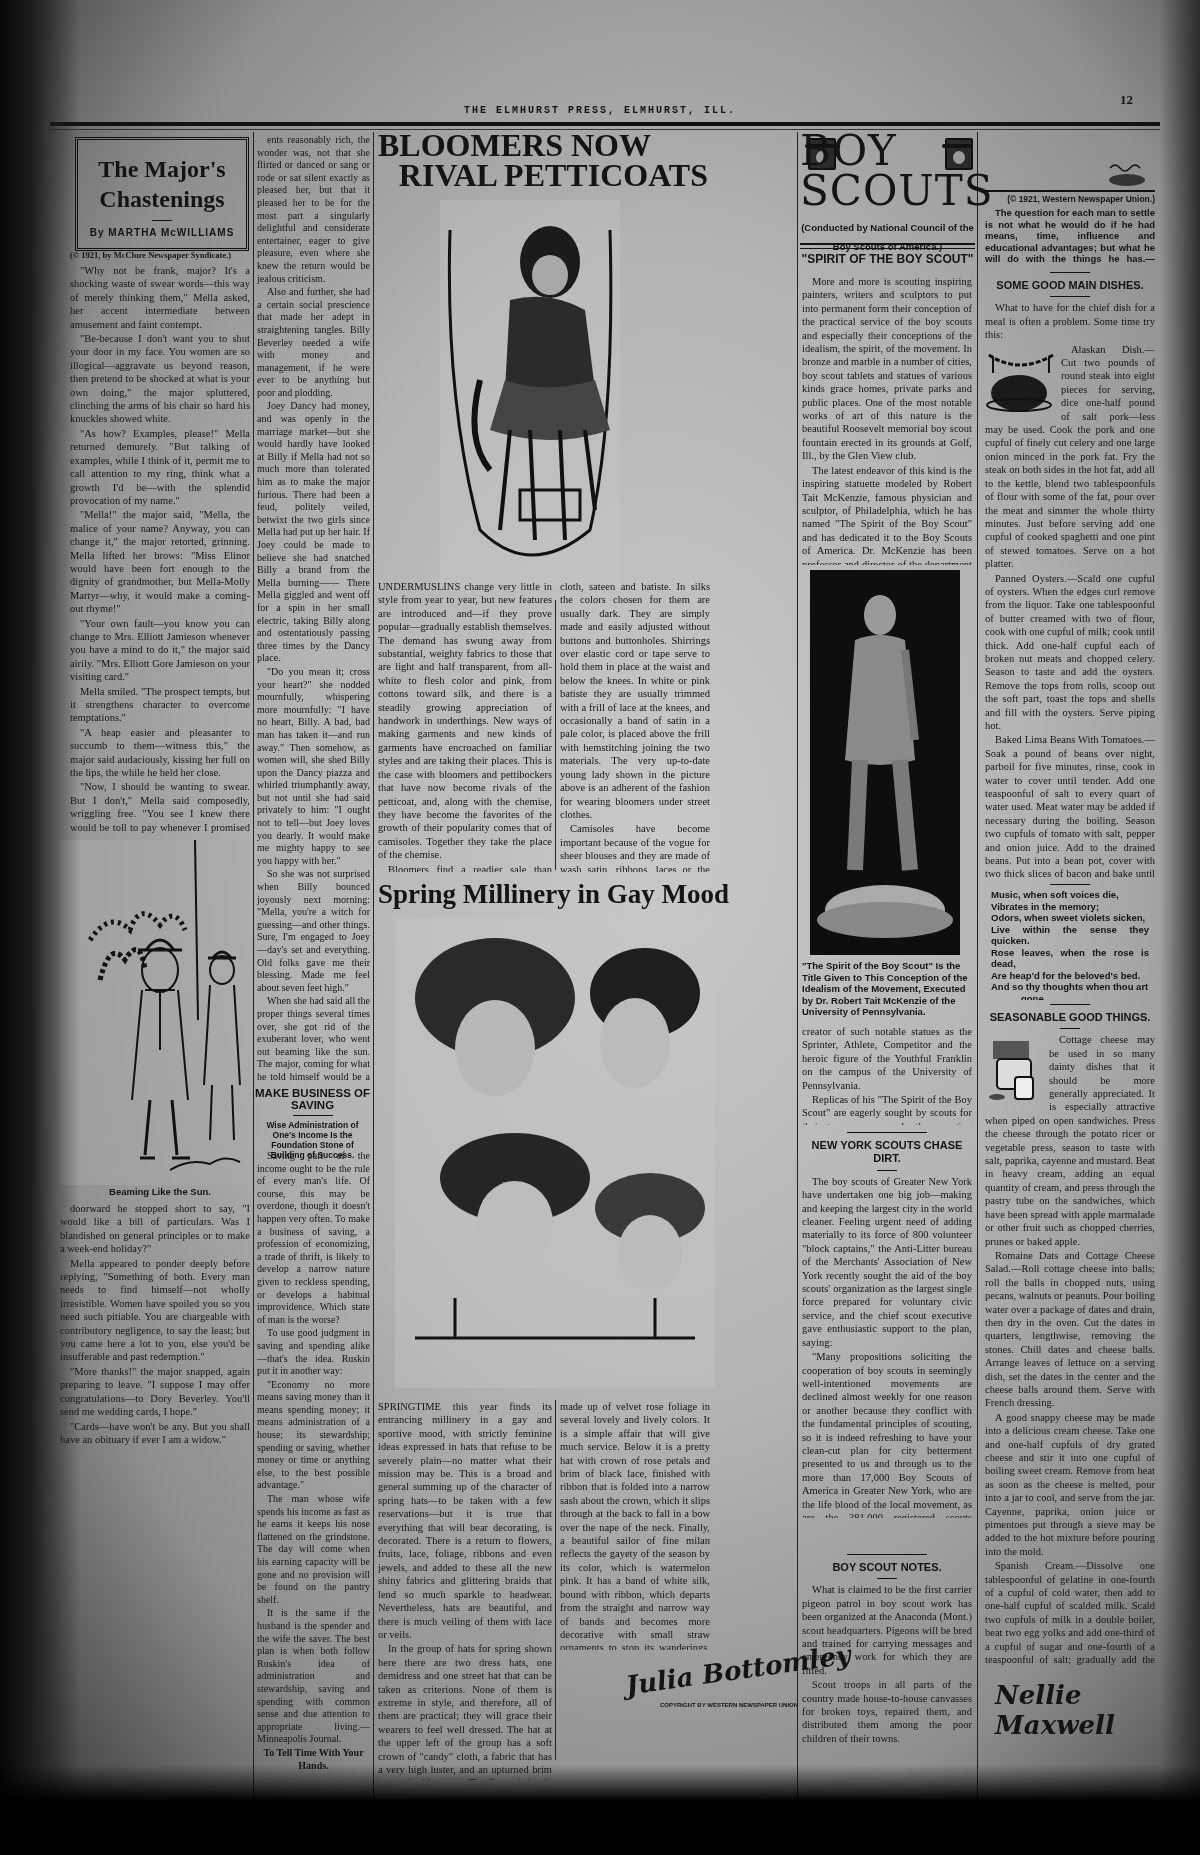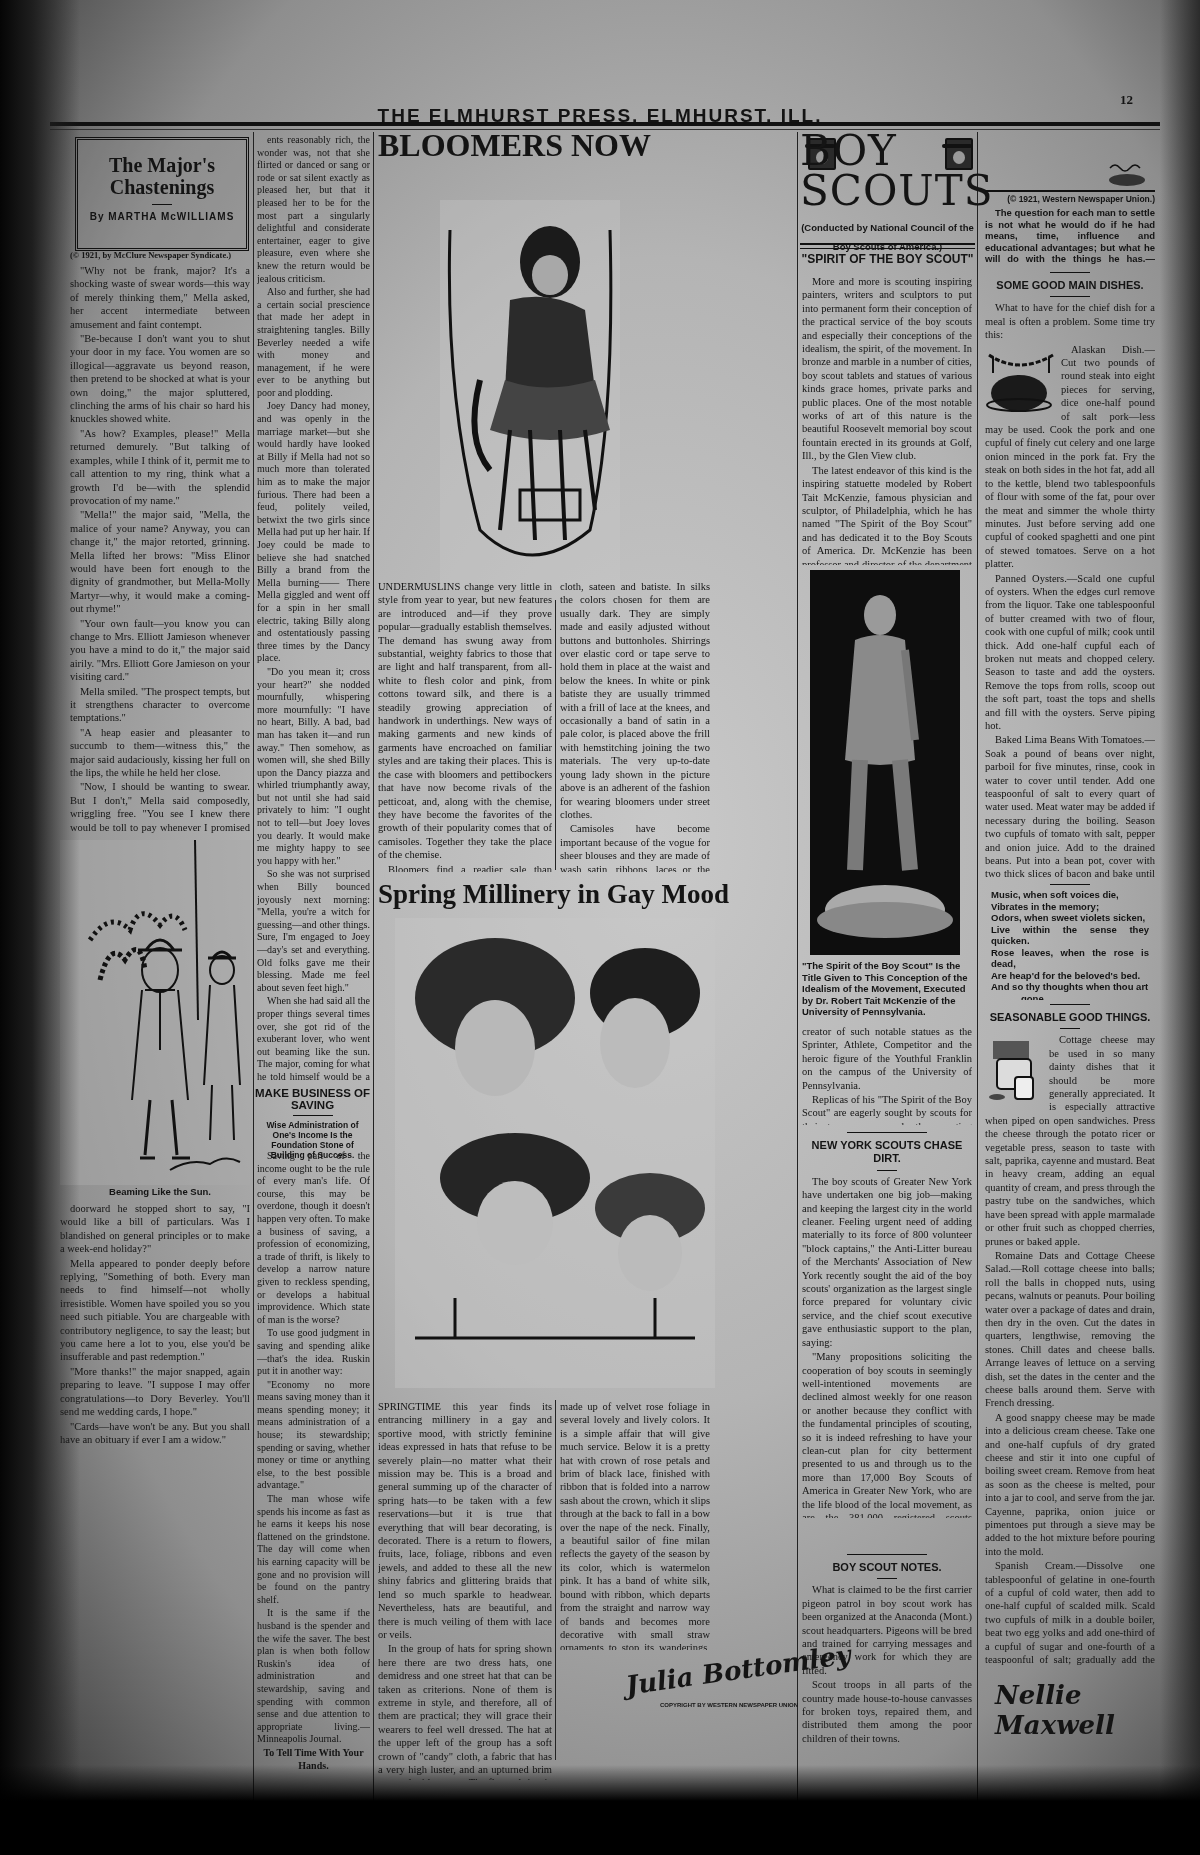--- a/index.html
+++ b/index.html
@@ -21,36 +21,36 @@
   .vignette-right {
     position:absolute; right:0; top:0; width:40px; height:1855px;
     background:linear-gradient(to left, #2b2b2b, rgba(0,0,0,0));
   }
   .vignette-bottom {
     position:absolute; left:0; bottom:0; width:1200px; height:90px;
     background:linear-gradient(to top, #000 0%, #000 60%, rgba(0,0,0,0) 100%);
   }
   .masthead {
     position:absolute; left:0; top:105px; width:1200px; text-align:center;
-    font-family:Liberation Sans, sans-serif; font-weight:bold; font-size:19px; letter-spacing:2px;
+    font-family:Liberation Mono, monospace; font-weight:bold; font-size:10px; letter-spacing:2px;
   }
   .pagenum { position:absolute; left:1120px; top:92px; font-size:13px; font-weight:bold; }
   .rule-top { position:absolute; left:50px; top:122px; width:1110px; height:4px; background:#111; }
   .rule-top2 { position:absolute; left:50px; top:129px; width:1110px; height:1px; background:#333; }
   .col-rule { position:absolute; width:1px; background:#222; }
 
   .col { position:absolute; font-size:10.5px; line-height:13.4px; text-align:justify; overflow:hidden; }
   .col p { margin:0 0 1px 0; text-indent:10px; }
 
   
   .story-box {
     position:absolute; left:75px; top:137px; width:168px; height:108px;
     border:3px double #111; text-align:center; background:rgba(140,140,140,0.25);
   }
-  .story-title { font-family:"Liberation Serif", serif; font-weight:bold; font-size:20px; line-height:22px; margin-top:14px; }
+  .story-title { font-family:"Liberation Serif", serif; font-weight:bold; font-size:24px; line-height:30px; margin-top:14px; }
   .story-dash { width:20px; height:1px; background:#111; margin:6px auto; }
   .story-author { font-family:"Liberation Sans", sans-serif; font-weight:bold; font-size:10px; letter-spacing:1px; }
   .copyright-line { position:absolute; left:70px; top:250px; width:190px; font-size:8.5px; font-weight:bold; }
 
   .headline-bloomers {
     position:absolute; left:378px; top:130px; width:330px;
     font-family:"Liberation Serif", serif; font-weight:bold; line-height:30px; font-size:32px;
   }
   .headline-bloomers .l2 { display:block; text-align:right; padding-right:0; }
 
@@ -180,20 +180,21 @@
     <p>To use good judgment in saving and spending alike—that's the idea. Ruskin put it in another way:</p>
     <p>"Economy no more means saving money than it means spending money; it means administration of a house; its stewardship; spending or saving, whether money or time or anything else, to the best possible advantage."</p>
     <p>The man whose wife spends his income as fast as he earns it keeps his nose flattened on the grindstone. The day will come when his earning capacity will be gone and no provision will be found on the pantry shelf.</p>
     <p>It is the same if the husband is the spender and the wife the saver. The best plan is when both follow Ruskin's idea of administration and stewardship, saving and spending with common sense and due attention to appropriate living.—Minneapolis Journal.</p>
     <p style="font-weight:bold; text-align:center; text-indent:0;">To Tell Time With Your Hands.</p>
 
   </div>
 
   <div class="headline-bloomers">
     <span>BLOOMERS NOW</span>
+    <span class="l2">RIVAL PETTICOATS</span>
   </div>
 
   <div class="illus" style="left:440px; top:200px; width:180px; height:390px; background:rgba(200,200,200,0.35);">
     <svg width="180" height="390" viewBox="0 0 180 390">
       <path d="M10 30 Q5 200 40 330 Q90 380 150 330 Q175 220 170 30" fill="none" stroke="#111" stroke-width="3"></path>
       <ellipse cx="110" cy="62" rx="30" ry="36" fill="#1b1b1b"></ellipse>
       <ellipse cx="110" cy="75" rx="18" ry="20" fill="#a8a8a8"></ellipse>
       <path d="M70 100 q40 -10 75 10 l10 80 q-40 20 -90 0 z" fill="#2b2b2b"></path>
       <path d="M65 180 q40 15 90 0 l15 50 q-60 20 -120 0 z" fill="#444"></path>
       <path d="M70 230 l-10 100 M90 230 l5 110 M120 230 l5 110 M145 230 l10 80" stroke="#111" stroke-width="4"></path>

